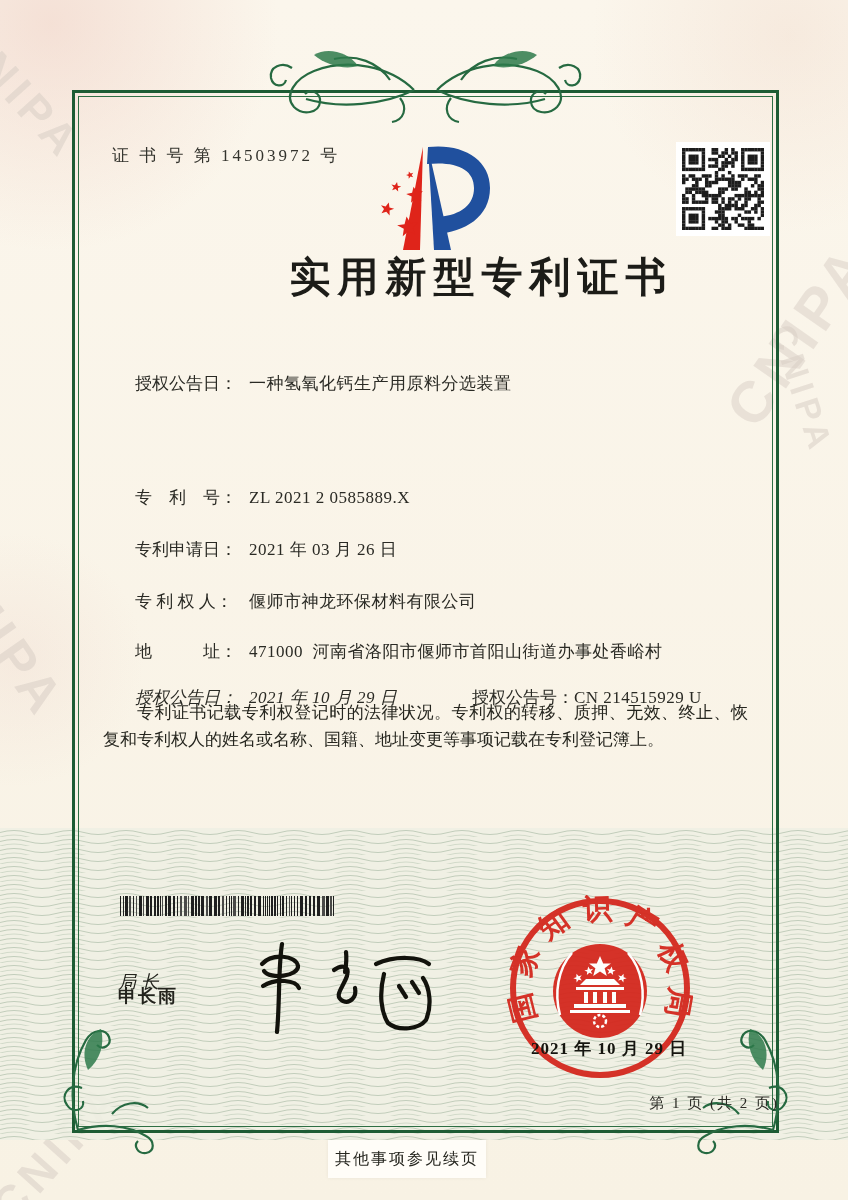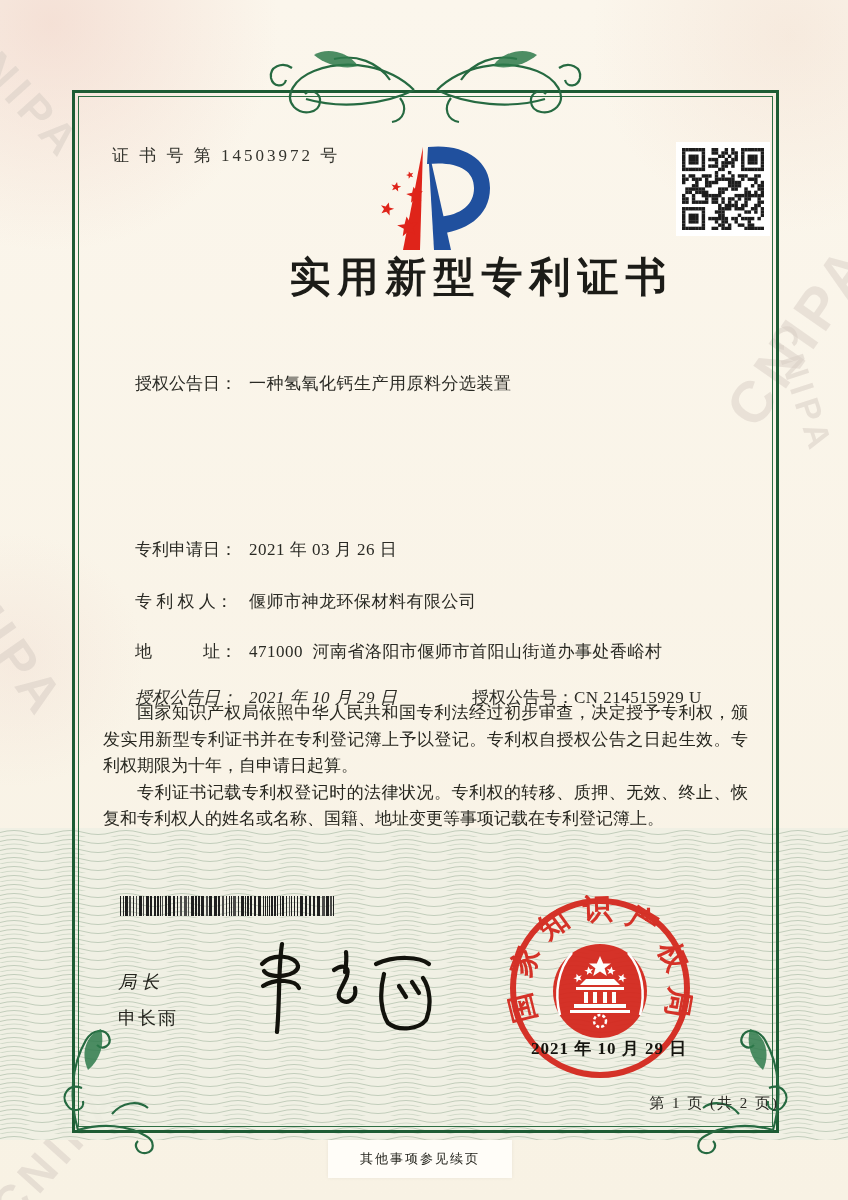--- a/index.html
+++ b/index.html
@@ -31,23 +31,23 @@
   .row .val{letter-spacing:.5px;}
   
   .paras{position:absolute;left:103px;top:700px;width:645px;font-size:17px;
          line-height:26.5px;text-align:justify;color:#26261f;}
   .paras p{margin:0;text-indent:2em;}
   
   .signer{position:absolute;left:118px;font-size:18px;letter-spacing:5px;color:#23231d;}
   
   .pageno{position:absolute;left:72px;top:1094px;width:707px;text-align:right;
           font-size:15px;letter-spacing:2px;color:#2a2a24;}
-  .note-box{position:absolute;left:328px;top:1140px;width:184px;height:38px;background:#fffdf8;
+  .note-box{position:absolute;left:328px;top:1140px;width:158px;height:38px;background:#fffdf8;
             box-shadow:0 0 4px rgba(0,0,0,.06);text-align:center;line-height:38px;
-            font-size:13px;letter-spacing:2px;color:#26261f;}
+            font-size:16px;letter-spacing:2px;color:#26261f;}
   .seal-date{position:absolute;left:531px;top:1037px;font-size:17px;letter-spacing:1px;
              color:#15150f;font-weight:bold;white-space:pre;}
   svg{display:block;}
 </style>
 </head>
 <body>
 
 <div class="page">
 
   <div class="wm" style="left:-18px;top:14px;font-size:44px;transform:rotate(48deg);transform-origin:0 0;">CNIPA</div>
@@ -437,38 +437,40 @@
       <rect x="72.16" y="78.72" width="3.43" height="3.43" fill="#1c1c1c"></rect>
       <rect x="75.44" y="78.72" width="3.43" height="3.43" fill="#1c1c1c"></rect>
       <rect x="78.72" y="78.72" width="3.43" height="3.43" fill="#1c1c1c"></rect>
     </svg>
 
   <div class="title">实用新型专利证书</div>
 
   <div class="row" style="top:352px;">
     <span class="lbl">授权公告日：</span><span class="val">一种氢氧化钙生产用原料分选装置</span>
   </div>
+  <div class="row" style="top:466px;">
+    <span class="lbl">专　利　号：</span><span class="val">ZL 2021 2 0585889.X</span>
+  </div>
   <div class="row" style="top:518px;">
     <span class="lbl">专利申请日：</span><span class="val">2021 年 03 月 26 日</span>
   </div>
   <div class="row" style="top:570px;">
     <span class="lbl">专 利 权 人：</span><span class="val">偃师市神龙环保材料有限公司</span>
   </div>
   <div class="row" style="top:620px;">
     <span class="lbl">地　　　址：</span><span class="val">471000  河南省洛阳市偃师市首阳山街道办事处香峪村</span>
   </div>
   <div class="row" style="top:666px;font-style:italic;">
     <span class="lbl">授权公告日：</span><span class="val">2021 年 10 月 29 日</span>
   </div>
   <div class="row" style="top:666px;left:455px;">
     <span class="lbl" style="min-width:0;">授权公告号：</span><span class="val">CN 214515929 U</span>
   </div>
 
   <div class="paras">
-    <p>国家知识产权局依照中华人民共和国专利法经过初步审查，决定授予专利权，颁发实用新型专利证书并在专利登记簿上予以登记。专利权自授权公告之日起生效。专利权期限为十年，自申请日起算。</p>
     <p>专利证书记载专利权登记时的法律状况。专利权的转移、质押、无效、终止、恢复和专利权人的姓名或名称、国籍、地址变更等事项记载在专利登记簿上。</p>
   </div>
 
   <svg id="barcode" class="abs" style="left:120px;top:896px;" width="218" height="20" viewBox="0 0 218 20">
       <rect x="0" y="0" width="1" height="20" fill="#1f1f1f"></rect>
       <rect x="3" y="0" width="1" height="20" fill="#1f1f1f"></rect>
       <rect x="5" y="0" width="3" height="20" fill="#1f1f1f"></rect>
       <rect x="9" y="0" width="2" height="20" fill="#4a4a48"></rect>
       <rect x="13" y="0" width="1" height="20" fill="#1f1f1f"></rect>
       <rect x="16" y="0" width="1" height="20" fill="#4a4a48"></rect>
@@ -526,21 +528,21 @@
       <rect x="189" y="0" width="2" height="20" fill="#1f1f1f"></rect>
       <rect x="193" y="0" width="2" height="20" fill="#1f1f1f"></rect>
       <rect x="197" y="0" width="3" height="20" fill="#1f1f1f"></rect>
       <rect x="202" y="0" width="3" height="20" fill="#4a4a48"></rect>
       <rect x="206" y="0" width="3" height="20" fill="#1f1f1f"></rect>
       <rect x="210" y="0" width="2" height="20" fill="#4a4a48"></rect>
       <rect x="213" y="0" width="1" height="20" fill="#1f1f1f"></rect>
     </svg>
 
   <div class="signer" style="top:970px;font-style:italic;">局长</div>
-  <div class="signer" style="top:1006px;letter-spacing:2px;">申长雨</div>
+  <div class="signer" style="top:984px;letter-spacing:2px;font-weight:bold;">申长雨</div>
 
   <svg class="abs" style="left:250px;top:938px;" width="200" height="102" viewBox="0 0 200 102">
     <g fill="none" stroke="#12120c" stroke-width="4.2" stroke-linecap="round" stroke-linejoin="round">
       <path d="M32,6 C28,32 30,62 27,94"></path>
       <path d="M12,26 C22,15 46,17 48,28 C49,38 20,42 14,33"></path>
       <path d="M13,48 C26,40 46,42 49,50"></path>
       <path d="M96,14 C97,22 96,28 95,34"></path>
       <path d="M84,32 C92,26 100,28 97,38 C93,50 83,58 93,63 C100,66 107,59 105,50"></path>
       <path d="M126,26 C146,17 170,19 179,26"></path>
       <path d="M134,36 C129,56 131,74 138,85 C149,94 169,91 176,82 C182,68 180,50 173,40"></path>

